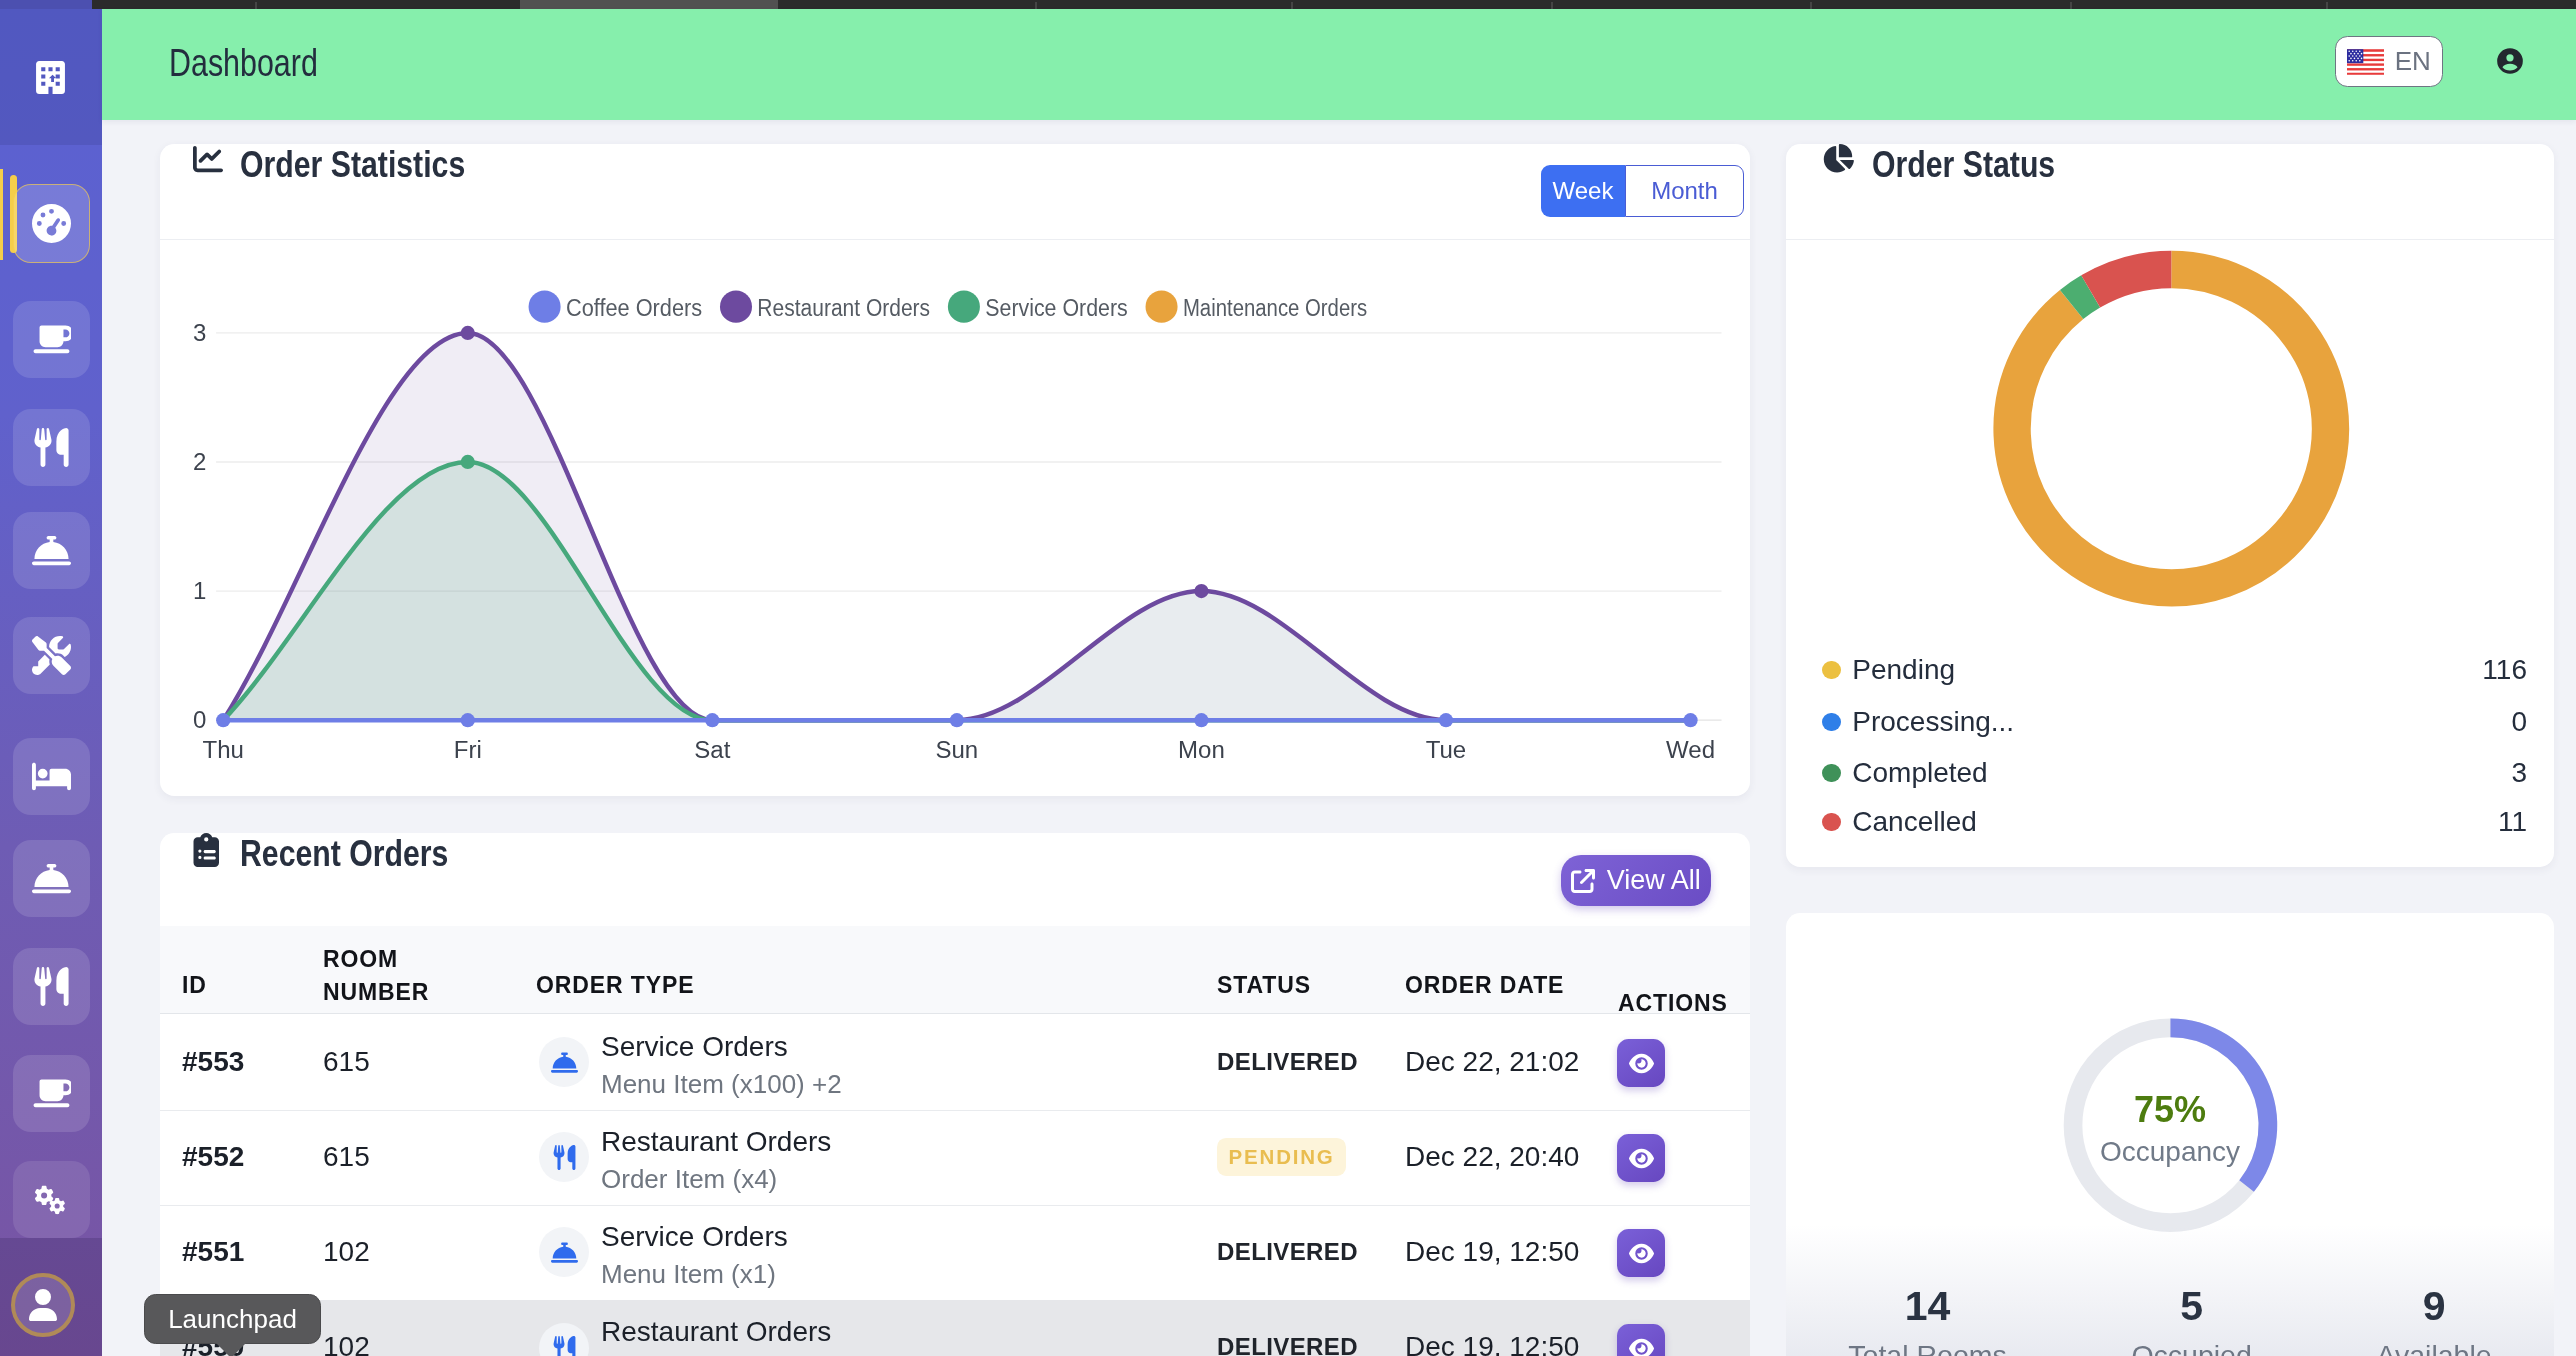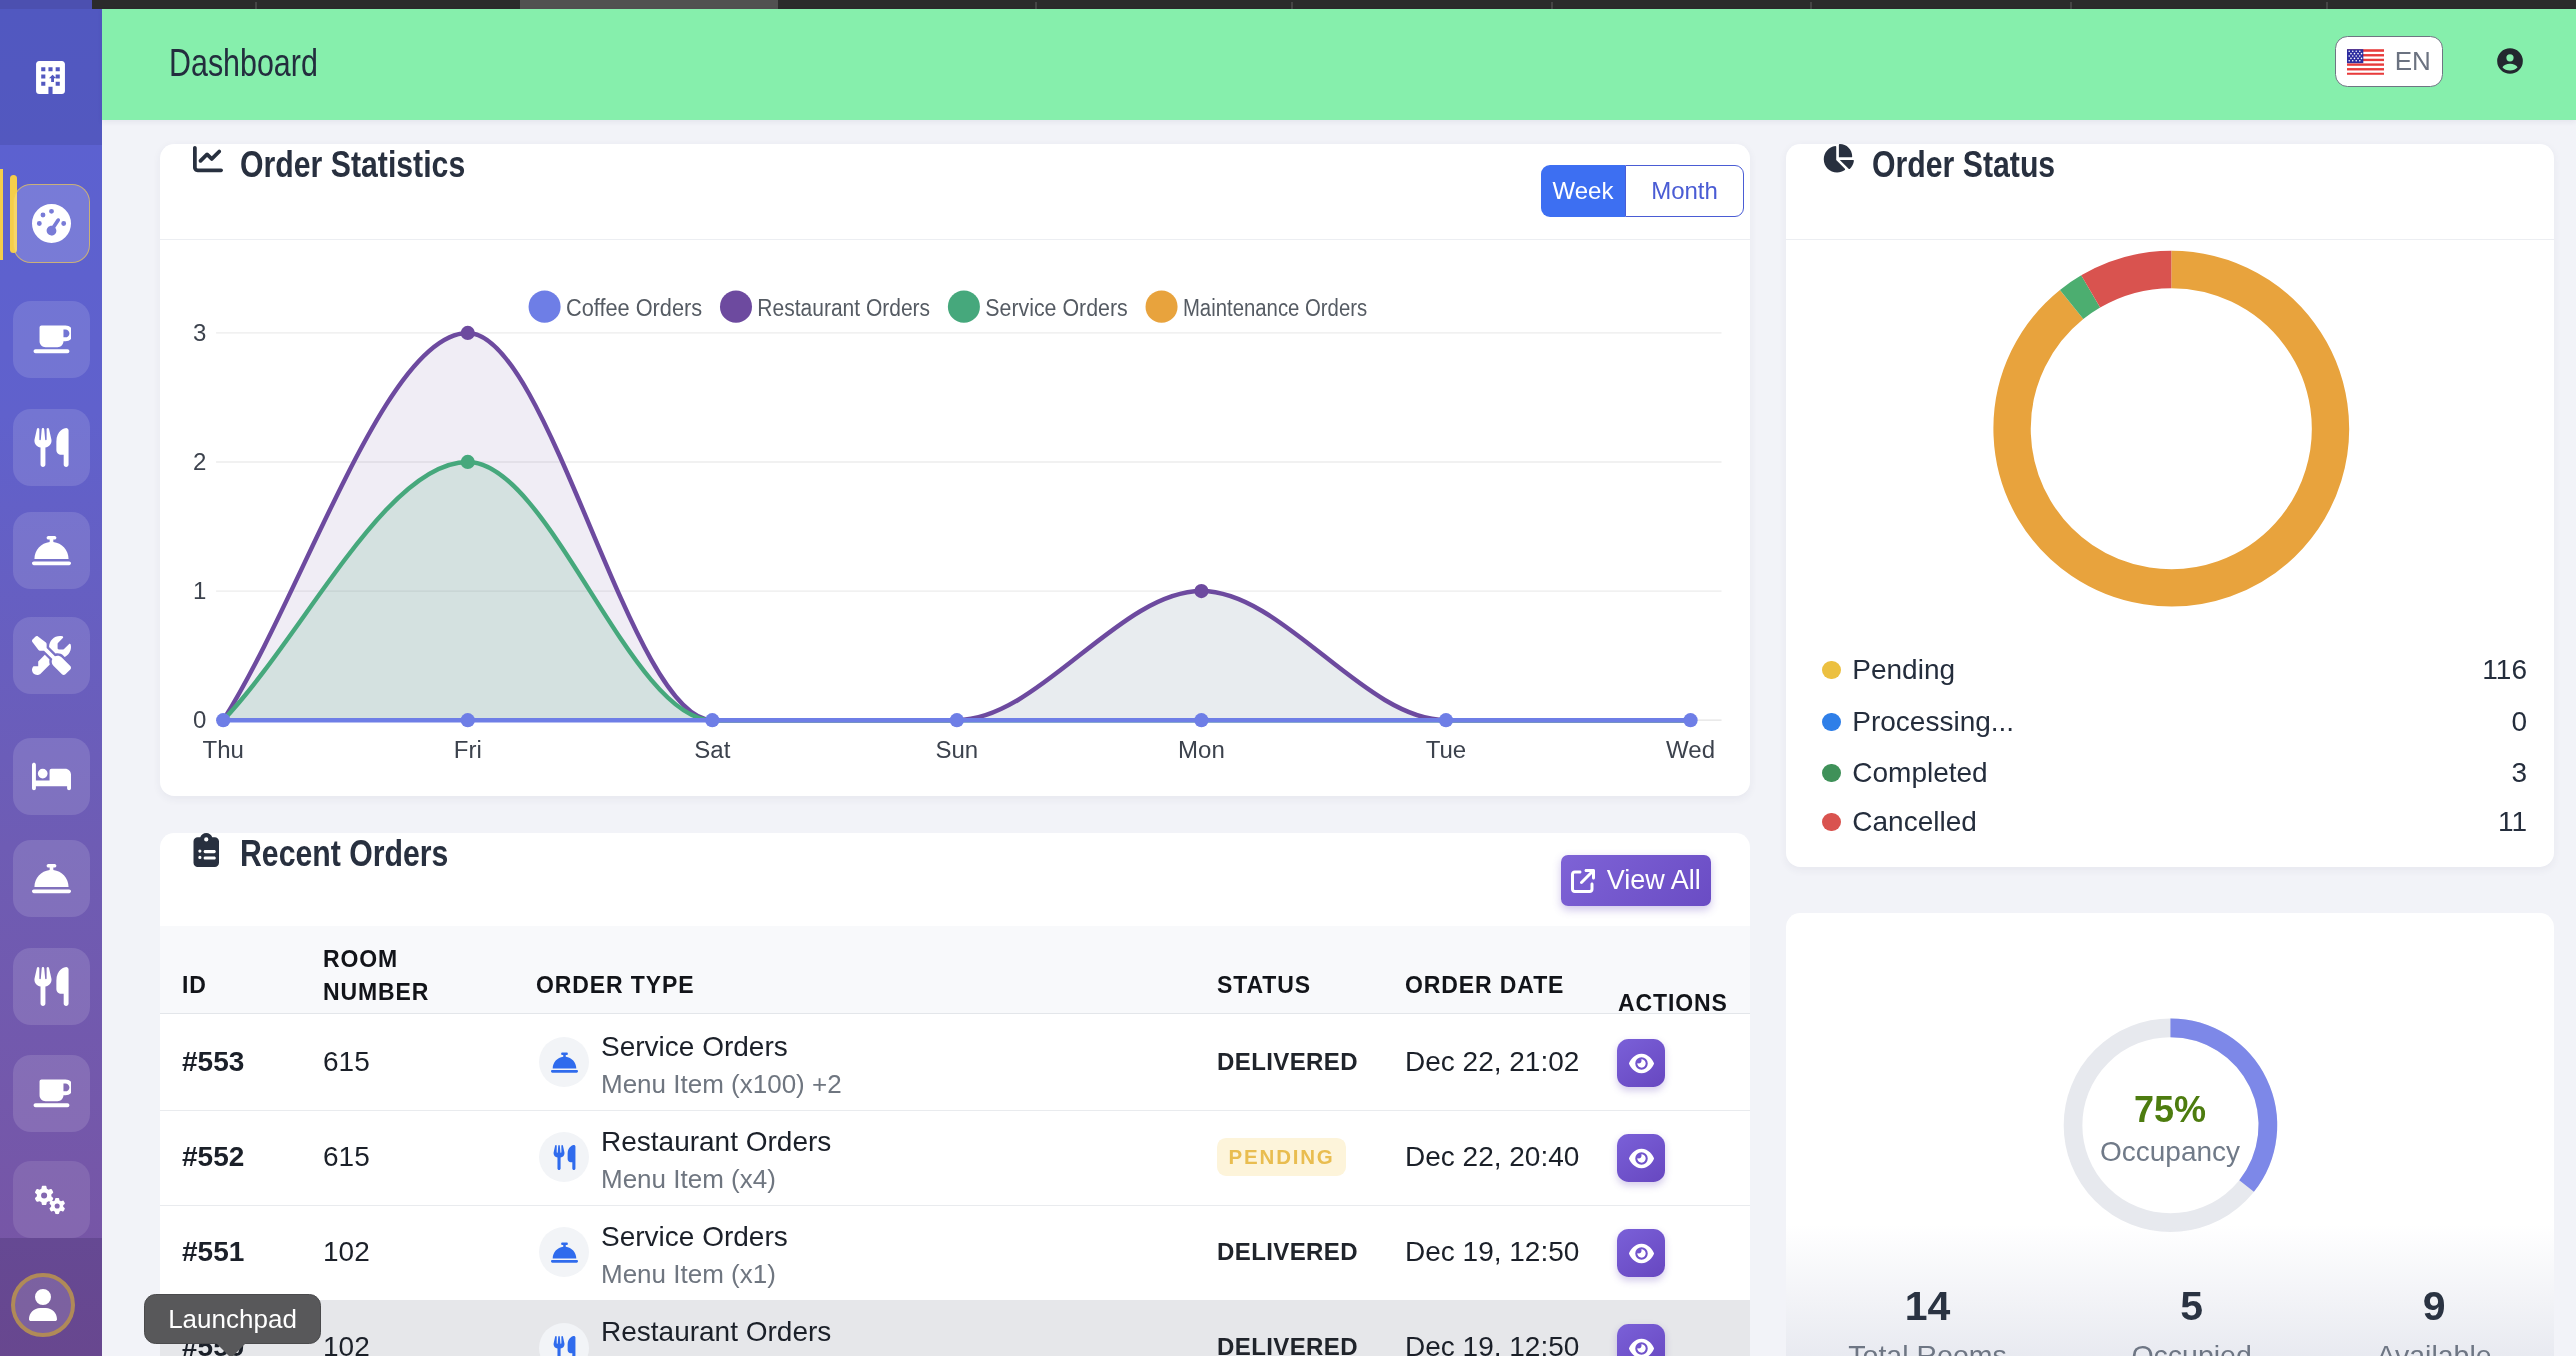--- a/index.html
+++ b/index.html
@@ -301,21 +301,21 @@
   </div>
 </div>
 
 <div class="card" style="left:160px;top:833px;width:1590px;height:523px;border-radius:14.2px 14.2px 0 0;box-shadow:none;overflow:hidden;">
   <div class="card-head" style="height:86px;padding-left:32px;border-bottom:none;">
     <svg width="28.5" height="34" viewBox="0 0 384 512" style="margin-right:19.6px;">
         <path fill="#28303f" d="M192 0c-41.8 0-77.4 26.7-90.5 64H64C28.7 64 0 92.7 0 128V448c0 35.3 28.7 64 64 64H320c35.3 0 64-28.7 64-64V128c0-35.3-28.7-64-64-64H282.5C269.4 26.7 233.8 0 192 0zm0 64a32 32 0 1 1 0 64 32 32 0 1 1 0-64zM72 272a24 24 0 1 1 48 0 24 24 0 1 1-48 0zm104-16H312c13.3 0 24 10.7 24 24s-10.7 24-24 24H176c-13.3 0-24-10.7-24-24s10.7-24 24-24zM72 368a24 24 0 1 1 48 0 24 24 0 1 1-48 0zm104-16H312c13.3 0 24 10.7 24 24s-10.7 24-24 24H176c-13.3 0-24-10.7-24-24s10.7-24 24-24z"></path>
       </svg>
     <div class="card-title">Recent Orders</div>
   </div>
-  <div class="abs" style="left:1401px;top:22px;width:150px;height:51px;background:linear-gradient(135deg,#7e63d6,#6a4cc4);border-radius:7px;display:flex;align-items:center;justify-content:center;gap:11.6px;box-shadow:0 3.6px 9px rgba(100,70,190,0.3);">
+  <div class="abs" style="left:1401px;top:22px;width:150px;height:51px;background:linear-gradient(135deg,#7e63d6,#6a4cc4);border-radius:20px;display:flex;align-items:center;justify-content:center;gap:11.6px;box-shadow:0 3.6px 9px rgba(100,70,190,0.3);">
     <svg width="24" height="24" viewBox="0 0 512 512">
         <path fill="#fff" d="M320 0c-17.7 0-32 14.3-32 32s14.3 32 32 32h82.7L201.4 265.4c-12.5 12.5-12.5 32.8 0 45.3s32.8 12.5 45.3 0L448 109.3V192c0 17.7 14.3 32 32 32s32-14.3 32-32V32c0-17.7-14.3-32-32-32H320zM80 32C35.8 32 0 67.8 0 112V432c0 44.2 35.8 80 80 80H400c44.2 0 80-35.8 80-80V320c0-17.7-14.3-32-32-32s-32 14.3-32 32V432c0 8.8-7.2 16-16 16H80c-8.8 0-16-7.2-16-16V112c0-8.8 7.2-16 16-16H192c17.7 0 32-14.3 32-32s-14.3-32-32-32H80z"></path>
       </svg>
     <span style="color:#fff;font-size:27px;">View All</span>
   </div>
   <div class="thead" style="left:0;top:93px;width:1590px;height:88px;"></div>
   <div class="th vc" style="left:22px;top:152px;">ID</div>
   <div class="th vc" style="left:163px;top:143px;line-height:33px;">ROOM<br>NUMBER</div>
   <div class="th vc" style="left:376px;top:152px;">ORDER TYPE</div>
   <div class="th vc" style="left:1057px;top:152px;">STATUS</div>
@@ -343,21 +343,21 @@
     </div>
 
   <div class="td tdb vc" style="left:22px;top:324px;">#552</div>
   <div class="td vc" style="left:163px;top:324px;">615</div>
   <div class="iconcirc" style="left:379px;top:299px;">
     <svg width="25" height="25" viewBox="0 0 448 512">
         <path fill="#2f6bed" d="M416 0C400 0 288 32 288 176V288c0 35.3 28.7 64 64 64h32V480c0 17.7 14.3 32 32 32s32-14.3 32-32V352 240 32c0-17.7-14.3-32-32-32zM64 16C64 7.8 57.9 1 49.7 .1S34.2 4.6 32.4 12.5L2.1 148.8C.7 155.1 0 161.5 0 167.9c0 45.9 35.1 83.6 80 87.7V480c0 17.7 14.3 32 32 32s32-14.3 32-32V255.6c44.9-4.1 80-41.8 80-87.7c0-6.4-.7-12.8-2.1-19.1L191.6 12.5c-1.8-8-9.3-13.3-17.4-12.4S160 7.8 160 16V150.3c0 5.3-4.3 9.7-9.7 9.7c-5 0-9.1-3.8-9.6-8.7L127.9 14.6C127.2 6.3 120.3 0 112 0s-15.2 6.3-15.9 14.6L83.7 151.3c-.5 4.9-4.6 8.7-9.6 8.7c-5.3 0-9.7-4.3-9.7-9.7V16z"></path>
       </svg>
   </div>
   <div class="td vc" style="left:441px;top:309px;">Restaurant Orders</div>
-  <div class="sub vc abs" style="left:441px;top:346px;">Menu Item (x4)</div>
+  <div class="sub vc abs" style="left:441px;top:346px;">Order Item (x4)</div>
   <div class="badge vc" style="left:1057px;top:324px;">PENDING</div>
   <div class="td vc" style="left:1245px;top:324px;">Dec 22, 20:40</div>
   <div class="eyebtn" style="left:1457px;top:301px;">
       <svg width="25" height="25" viewBox="0 0 576 512">
         <path fill="#fff" d="M288 32c-80.8 0-145.5 36.8-192.6 80.6C48.6 156 17.3 208 2.5 243.7c-3.3 7.9-3.3 16.7 0 24.6C17.3 304 48.6 356 95.4 399.4C142.5 443.2 207.2 480 288 480s145.5-36.8 192.6-80.6c46.8-43.5 78.1-95.4 93-131.1c3.3-7.9 3.3-16.7 0-24.6c-14.9-35.7-46.2-87.7-93-131.1C433.5 68.8 368.8 32 288 32zM144 256a144 144 0 1 1 288 0 144 144 0 1 1-288 0zm144-64c0 35.3-28.7 64-64 64c-7.1 0-13.9-1.2-20.3-3.3c-5.5-1.8-11.9 1.6-11.7 7.4c.3 6.9 1.3 13.8 3.2 20.7c13.7 51.2 66.4 81.6 117.6 67.9s81.6-66.4 67.9-117.6c-11.1-41.5-47.8-69.4-88.6-71.1c-5.8-.2-9.2 6.1-7.4 11.7c2.1 6.4 3.3 13.2 3.3 20.3z"></path>
       </svg>
     </div>
 
   <div class="td tdb vc" style="left:22px;top:419px;">#551</div>
   <div class="td vc" style="left:163px;top:419px;">102</div>

